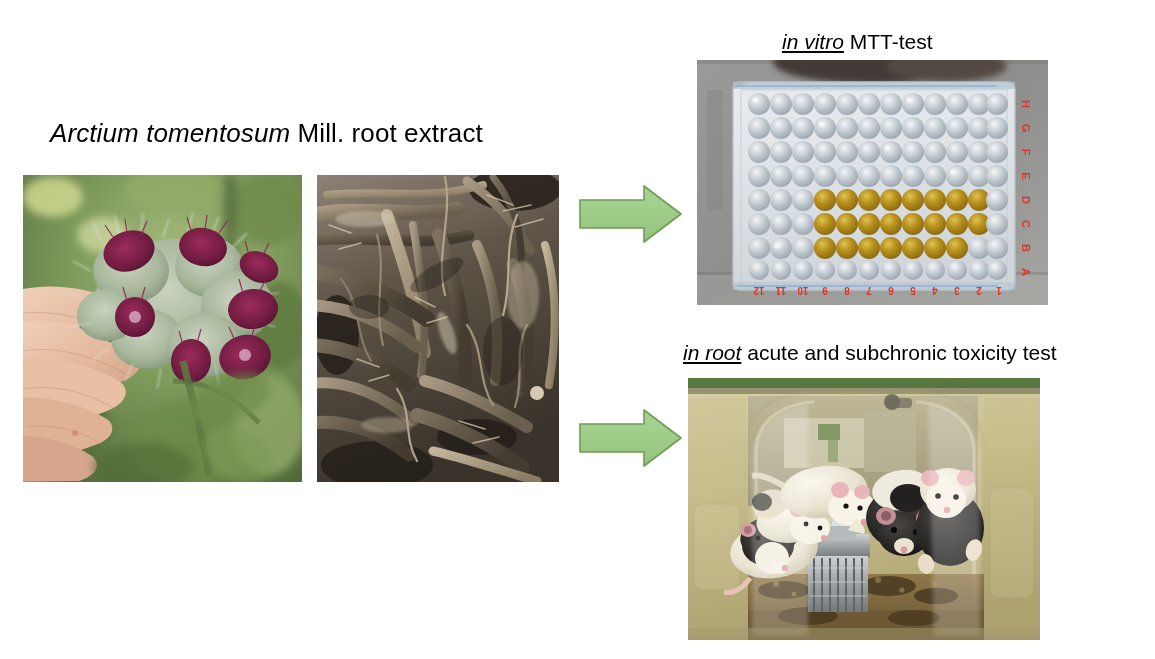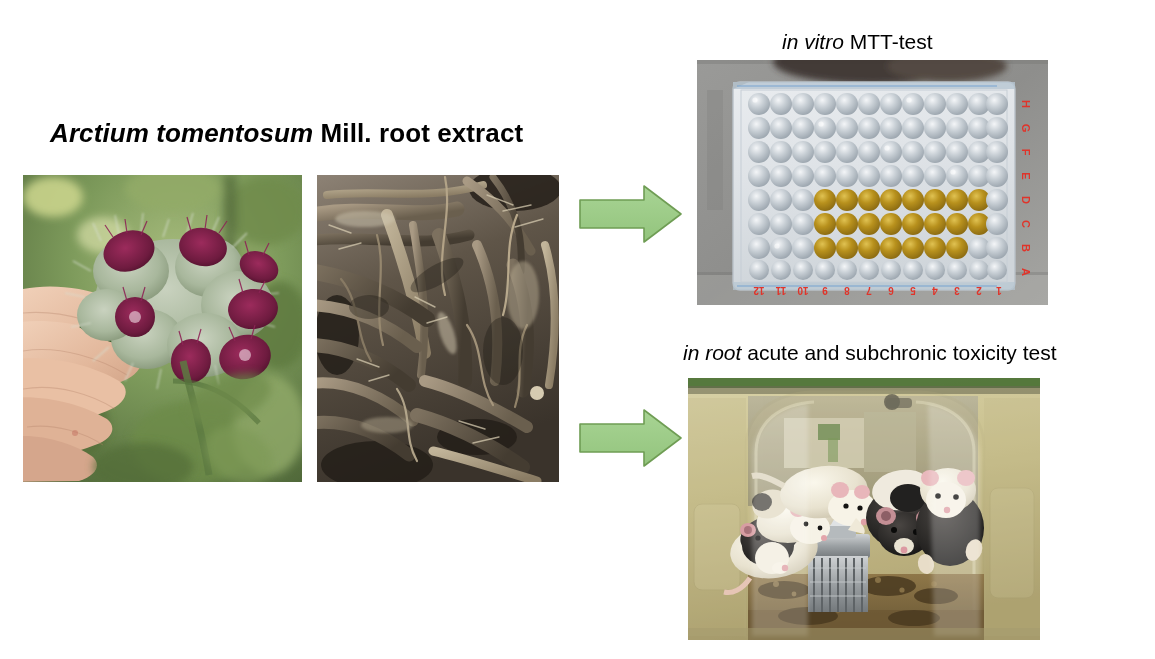--- a/index.html
+++ b/index.html
@@ -15,32 +15,32 @@
     font-family: "Liberation Sans", sans-serif;
     color: #000000;
   }
 
   .abs { position: absolute; }
 
   
   .extract-title {
     left: 50px; top: 118px;
     font-size: 26px;
-    font-weight: bold;
+    font-weight: normal;
     letter-spacing: 0.1px;
     white-space: nowrap;
   }
   .extract-title .sp { font-style: italic; }
 
   .panel-caption {
     font-size: 21px;
     font-weight: normal;
     white-space: nowrap;
   }
-  .panel-caption .it { font-style: italic; }
+  .panel-caption .it { font-style: italic; text-decoration: underline; }
 
   #mtt-caption { left: 782px; top: 30px; }
   #vivo-caption { left: 683px; top: 341px; }
 
   
   .arrow-wrap { width: 105px; height: 62px; }
   #arrow-mtt  { left: 578px; top: 183px; }
   #arrow-vivo { left: 578px; top: 407px; }
 
   

